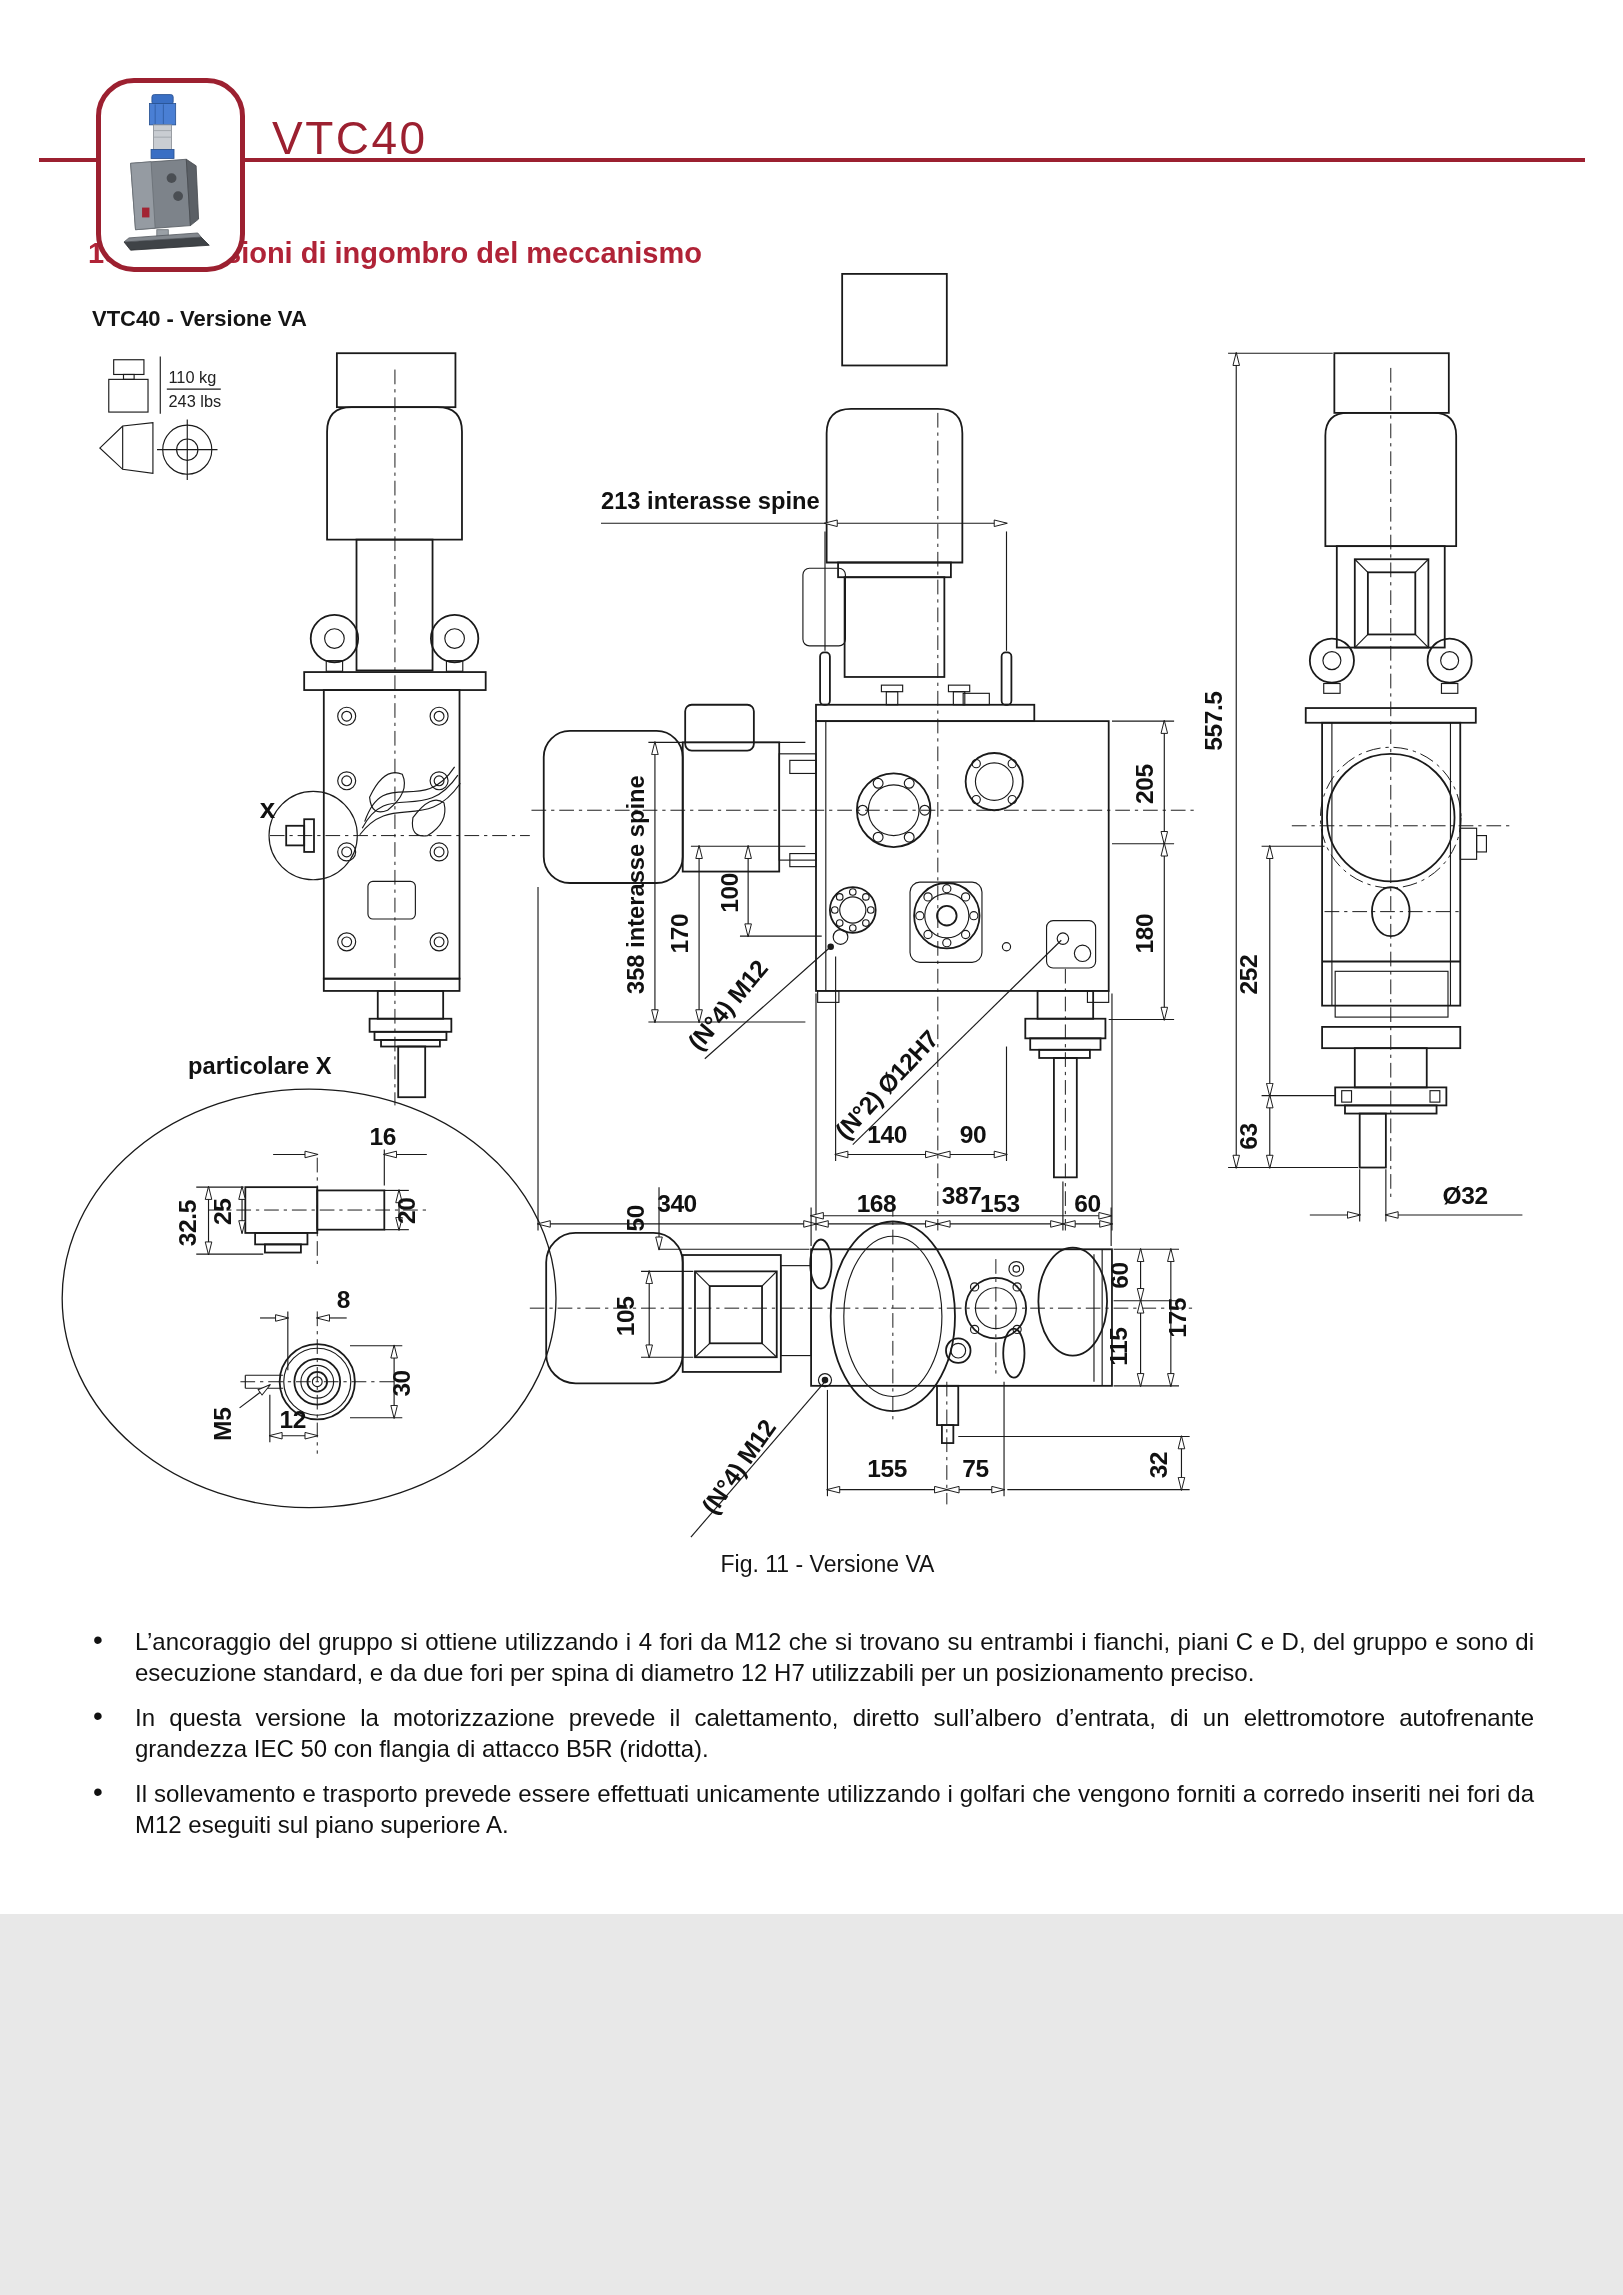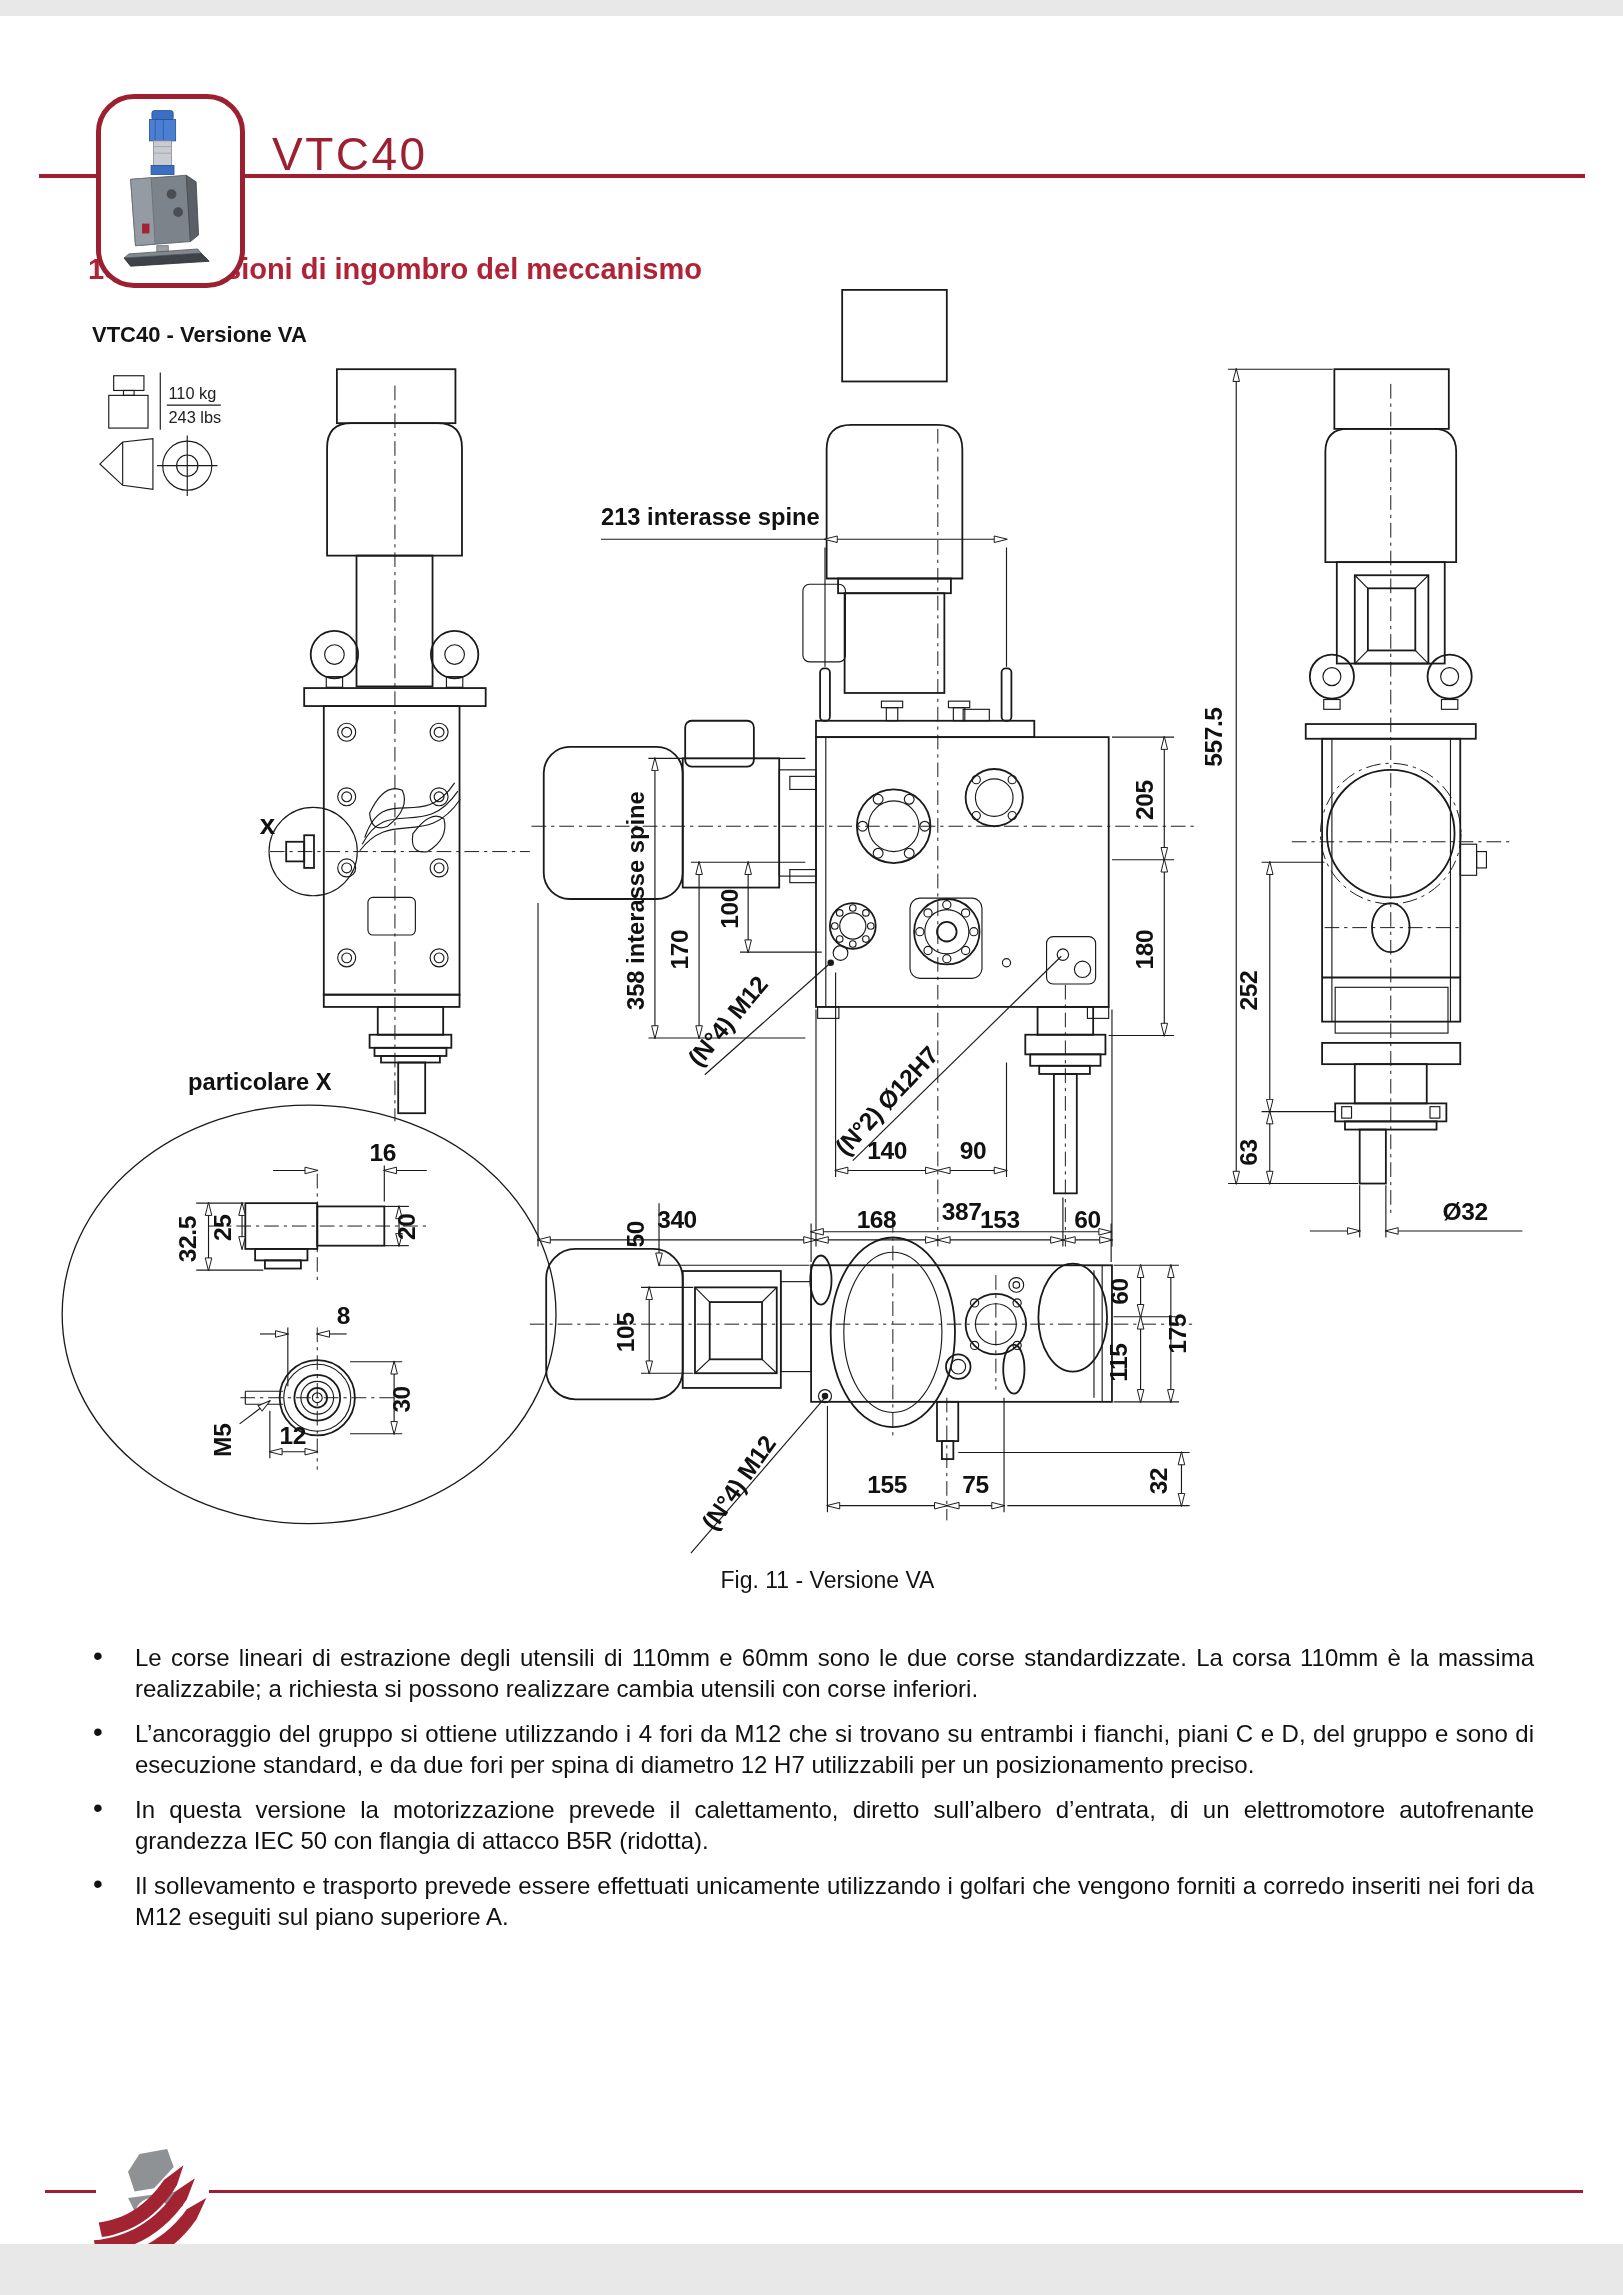--- a/index.html
+++ b/index.html
@@ -1,17 +1,17 @@
 <!DOCTYPE html>
 <html style="font-size:13px"><head>
 <meta charset="utf-8">
 <style>
   html,body{margin:0;padding:0;background:#e8e8e8}
-  .page{position:relative;width:1623px;height:2228px;background:#ffffff;overflow:hidden;
-        font-family:"Liberation Sans",sans-serif;color:#111;margin:16px auto}
+  .page{position:relative;width:1623px;height:1914px;background:#ffffff;overflow:hidden;
+        font-family:"Liberation Sans",sans-serif;color:#111;margin:0 auto}
   
   .header-rule{position:absolute;left:39px;top:158px;width:1546px;height:4.1px;background:#9c2030}
   .logo-box{position:absolute;left:96px;top:78px;width:139px;height:184px;background:#fff;
             border:5.7px solid #9c2030;border-radius:38px;z-index:3}
   .app-title{position:absolute;left:272px;top:111px;font-size:46px;font-weight:400;
              color:#9c2030;letter-spacing:2.5px;z-index:2}
   .h1{position:absolute;left:88px;top:237px;font-size:29px;font-weight:700;color:#b02337}
   .h2{position:absolute;left:92px;top:306px;font-size:22px;font-weight:700;color:#141414}
   
   svg.drawing{position:absolute;left:0;top:0;width:1623px;height:2295px}
@@ -464,21 +464,20 @@
       <text class="dim" x="1427" y="1792" text-anchor="middle" transform="rotate(-90 1427 1792)">32</text>
 
       <line class="t" x1="845" y1="1880" x2="1009" y2="1690"></line>
       <text class="dim" x="912" y="1800" text-anchor="middle" transform="rotate(-55 912 1800)">(N°4) M12</text>
     </g>
   </svg>
 
   <div class="caption">Fig. 11 - Versione VA</div>
 
   <ul class="bullets">
-    <li>Le corse lineari di estrazione degli utensili di 110mm e 60mm sono le due corse standardizzate. La corsa 110mm è la massima realizzabile; a richiesta si possono realizzare cambia utensili con corse inferiori.</li>
     <li>L’ancoraggio del gruppo si ottiene utilizzando i 4 fori da M12 che si trovano su entrambi i fianchi, piani C e D, del gruppo e sono di esecuzione standard, e da due fori per spina di diametro 12 H7 utilizzabili per un posizionamento preciso.</li>
     <li>In questa versione la motorizzazione prevede il calettamento, diretto sull’albero d’entrata, di un elettromotore autofrenante grandezza IEC 50 con flangia di attacco  B5R (ridotta).</li>
     <li>Il sollevamento e trasporto prevede essere effettuati unicamente utilizzando i golfari che vengono forniti a corredo inseriti nei fori da M12 eseguiti sul piano superiore A.</li>
   </ul>
 
   <div class="footer-rule-a"></div>
   <div class="footer-rule-b"></div>
   <svg class="footer-logo" viewBox="0 0 148 168">
     <path d="M58 6 L92 0 L100 22 L76 48 L52 52 L44 28 Z" fill="#8e9294"></path>
     <path d="M90 116 L56 164 L48 142 L72 116 L96 112 Z" fill="#8e9294"></path>

